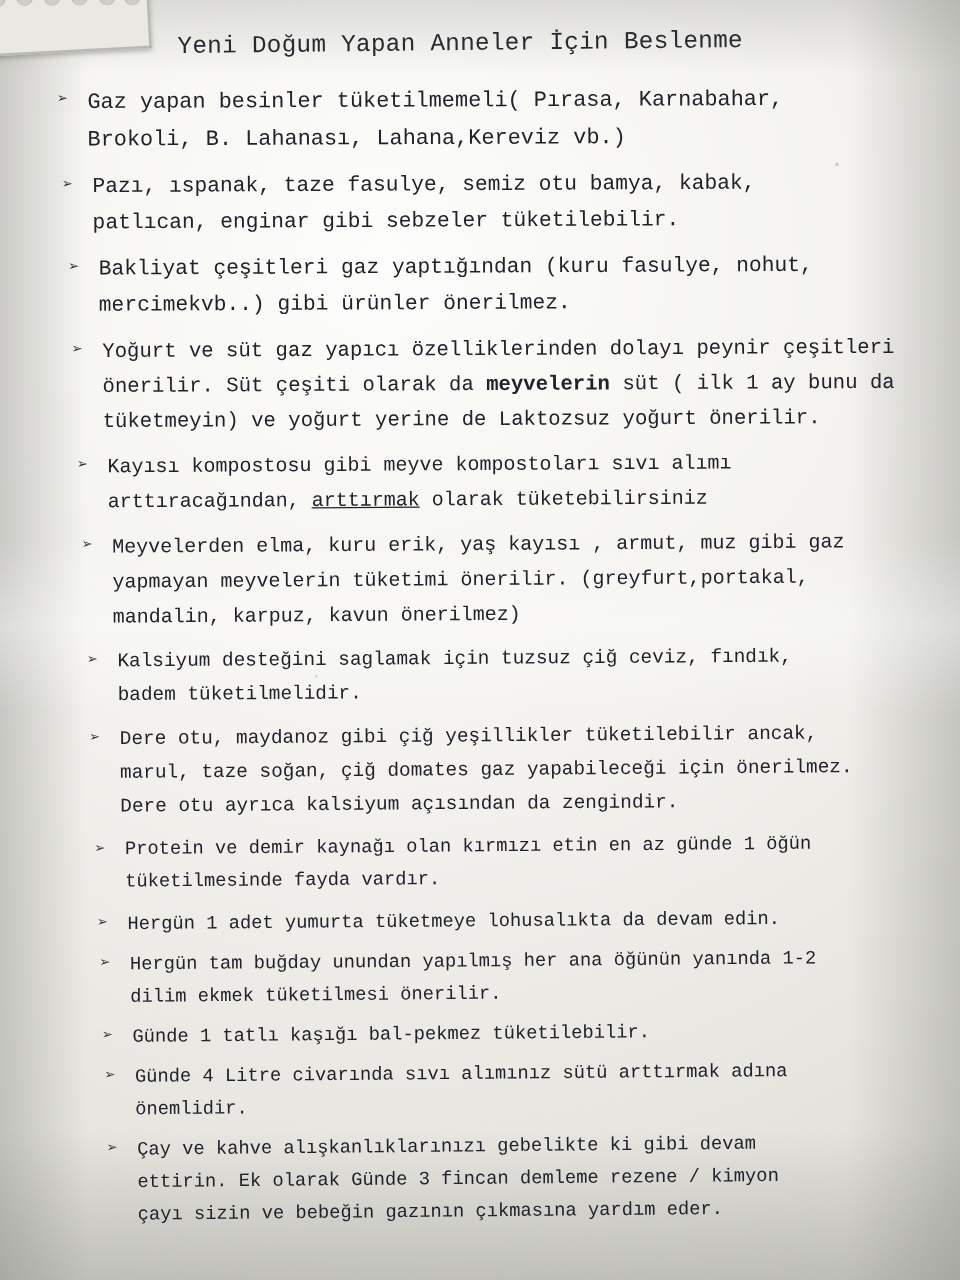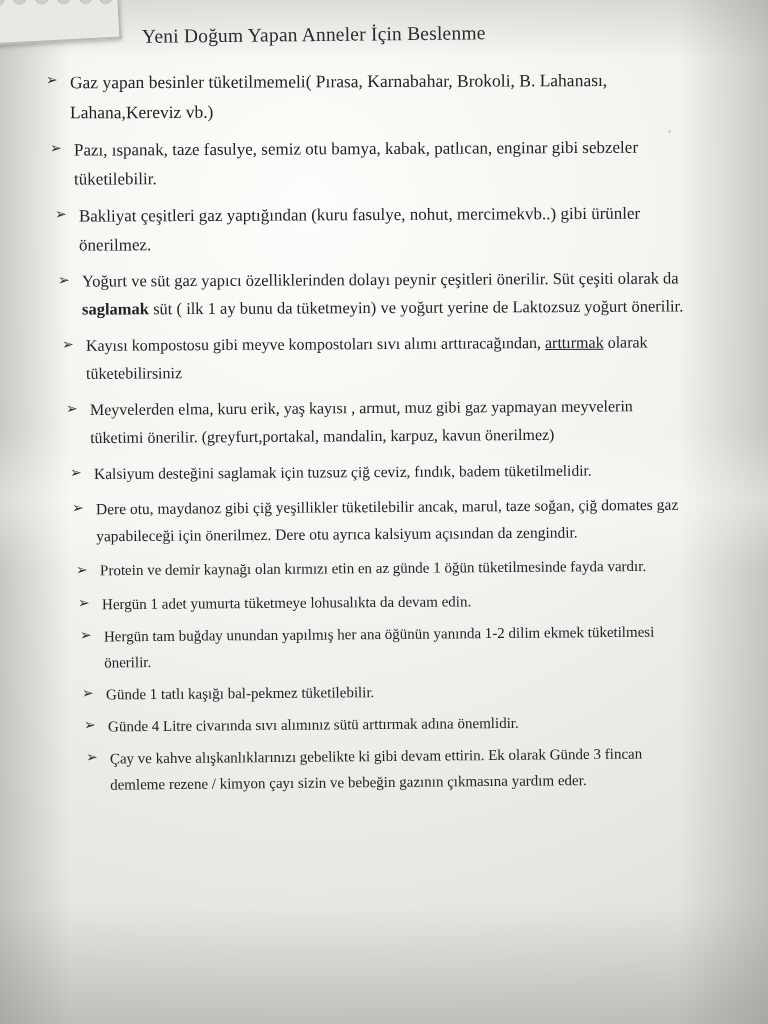--- a/index.html
+++ b/index.html
@@ -69,20 +69,21 @@
     width: 13px;
     height: 13px;
     background: #cfcec8;
     border-radius: 50%;
     box-shadow: inset 0 1px 2px rgba(0,0,0,0.35);
   }
   #content {
     position: absolute;
     inset: 0;
     padding: 0;
+    font-family: Liberation Mono, monospace;
   }
   #doc-title {
     position: absolute;
     left: 142px;
     top: 24px;
     font-size: 19.5px;
     color: #2a2a30;
     letter-spacing: 0.2px;
     white-space: nowrap;
     transform: rotate(-0.6deg);
@@ -172,21 +173,21 @@
         <span class="text" style="margin-left:74px; margin-right:70px;"> Pazı, ıspanak,  taze fasulye, semiz otu bamya, kabak, patlıcan, enginar gibi sebzeler tüketilebilir.</span>
       </li>
 
       <li class="item" style="left:0; top:12px; font-size:17px; line-height:29px; transform:rotate(-0.3deg);">
         <span class="arrow" style="left:55px; top:6px;">➢</span>
         <span class="text" style="margin-left:79px; margin-right:66px;">Bakliyat çeşitleri gaz yaptığından  (kuru fasulye, nohut, mercimekvb..)  gibi ürünler önerilmez.</span>
       </li>
 
       <li class="item" style="left:0; top:18px; font-size:16.5px; line-height:28px; transform:rotate(-0.3deg);">
         <span class="arrow" style="left:58px; top:6px;">➢</span>
-        <span class="text" style="margin-left:82px; margin-right:52px;">Yoğurt ve süt gaz yapıcı özelliklerinden dolayı peynir çeşitleri önerilir. Süt çeşiti olarak da <b>saglamak</b> süt ( ilk 1 ay bunu da tüketmeyin)  ve yoğurt yerine de Laktozsuz yoğurt önerilir.</span>
+        <span class="text" style="margin-left:82px; margin-right:52px;">Yoğurt ve süt gaz yapıcı özelliklerinden dolayı peynir çeşitleri önerilir. Süt çeşiti olarak da <b>meyvelerin</b> süt ( ilk 1 ay bunu da tüketmeyin)  ve yoğurt yerine de Laktozsuz yoğurt önerilir.</span>
       </li>
 
       <li class="item" style="left:0; top:24px; font-size:16px; line-height:28px; transform:rotate(-0.35deg);">
         <span class="arrow" style="left:62px; top:6px;">➢</span>
         <span class="text" style="margin-left:86px; margin-right:78px;">Kayısı kompostosu gibi meyve kompostoları sıvı alımı arttıracağından, <u>arttırmak</u> olarak tüketebilirsiniz</span>
       </li>
 
       <li class="item" style="left:0; top:30px; font-size:16px; line-height:28px; transform:rotate(-0.4deg);">
         <span class="arrow" style="left:66px; top:6px;">➢</span>
         <span class="text" style="margin-left:90px; margin-right:78px;">Meyvelerden elma, kuru erik, yaş kayısı , armut, muz gibi gaz yapmayan meyvelerin tüketimi önerilir. (greyfurt,portakal, mandalin, karpuz, kavun önerilmez)</span>

